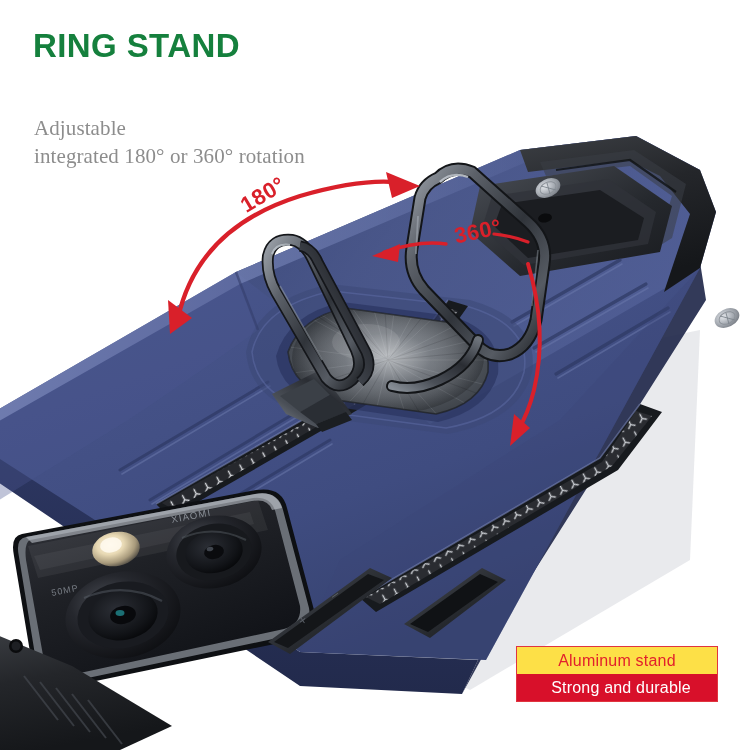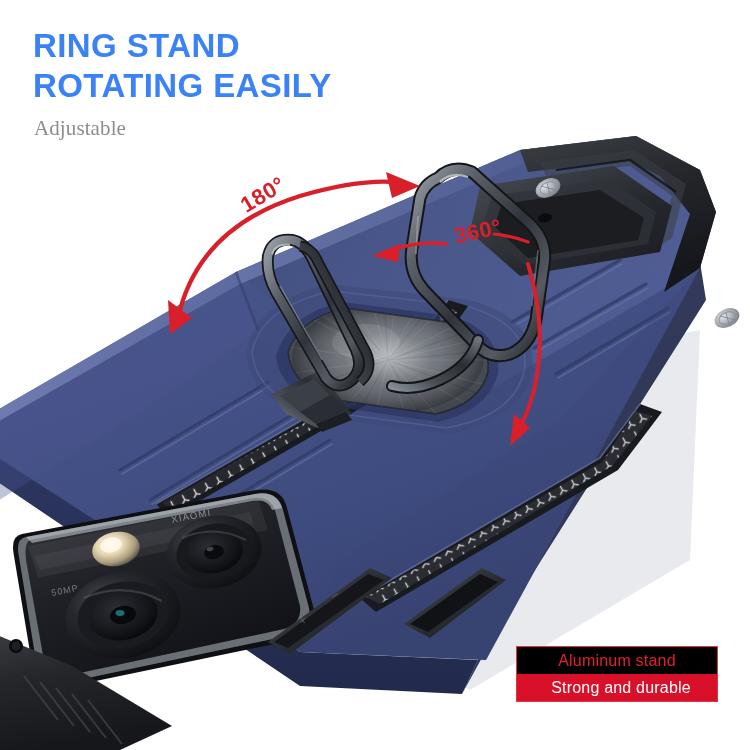--- a/index.html
+++ b/index.html
@@ -9,36 +9,36 @@
     font-family:"Liberation Sans", sans-serif;
     overflow:hidden;
     position:relative;
   }
   #stage{position:absolute;inset:0;width:750px;height:750px;overflow:hidden;background:#fff;}
 
   
   .heading{
     position:absolute;left:33px;top:26px;
     font-size:33px;font-weight:bold;letter-spacing:0.4px;
-    color:#3b82f6;line-height:40px;white-space:pre;
+    color:#15803d;line-height:40px;white-space:pre;
   }
   .subheading{
     position:absolute;left:34px;top:114px;
     font-size:21px;font-weight:normal;letter-spacing:0.1px;
     color:#8d8d8d;line-height:28px;white-space:pre;font-family:Liberation Serif, serif;
   }
 
   
   .badge{
     position:absolute;left:516px;top:646px;width:202px;height:56px;
     border:1.5px solid #e0343f;box-sizing:border-box;
     display:flex;flex-direction:column;
   }
   .badge-top{
-    flex:1;background:#000000;color:#e2202c;
+    flex:1;background:#fde047;color:#e2202c;
     display:flex;align-items:center;justify-content:center;
     font-size:16px;letter-spacing:0.2px;
   }
   .badge-bot{
     flex:1;background:#d8102a;color:#ffffff;
     display:flex;align-items:center;justify-content:center;
     font-size:16px;letter-spacing:0.2px;padding-left:8px;
   }
 
   
@@ -434,23 +434,23 @@
 
     <g stroke="#d9202a" fill="#d9202a">
 
       <path d="M494,234 Q512,236 528,242" fill="none" stroke-width="3.2" stroke-linecap="round"></path>
 
       <path d="M528,264 Q548,330 534,390 Q528,414 518,430" fill="none" stroke-width="4" stroke-linecap="round"></path>
       <path d="M510,446 L514,414 L530,428 Z" stroke="none"></path>
     </g>
   </svg>
 
-  <div class="heading"><span>RING STAND</span><br><span>ROTATING EASILY</span></div>
-
-  <div class="subheading"><span>Adjustable</span><br></div>
+  <div class="heading"><span>RING STAND</span><br></div>
+
+  <div class="subheading"><span>Adjustable</span><br><span>integrated 180° or 360° rotation</span></div>
 
   <div class="ann ann-180">180°</div>
   <div class="ann ann-360">360°</div>
 
   <div class="badge">
     <div class="badge-top">Aluminum stand</div>
     <div class="badge-bot">Strong and durable</div>
   </div>
 
 </div>

